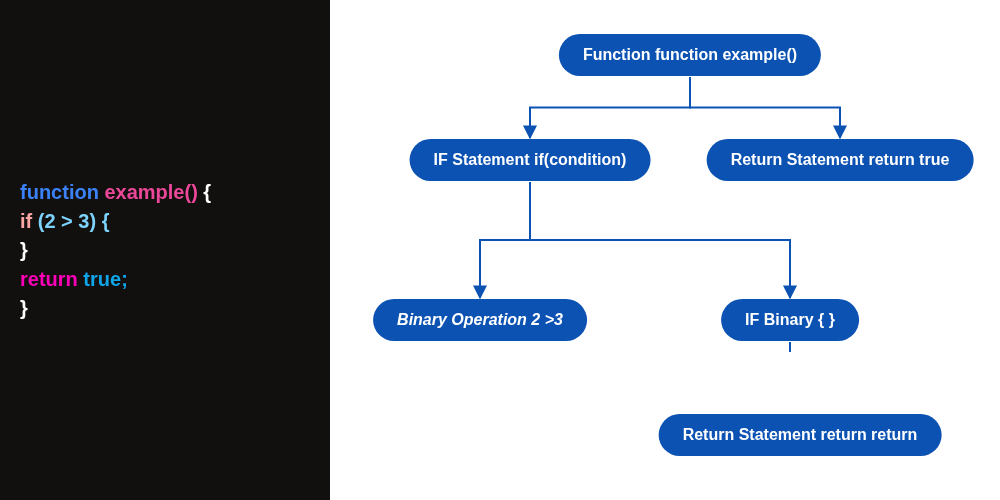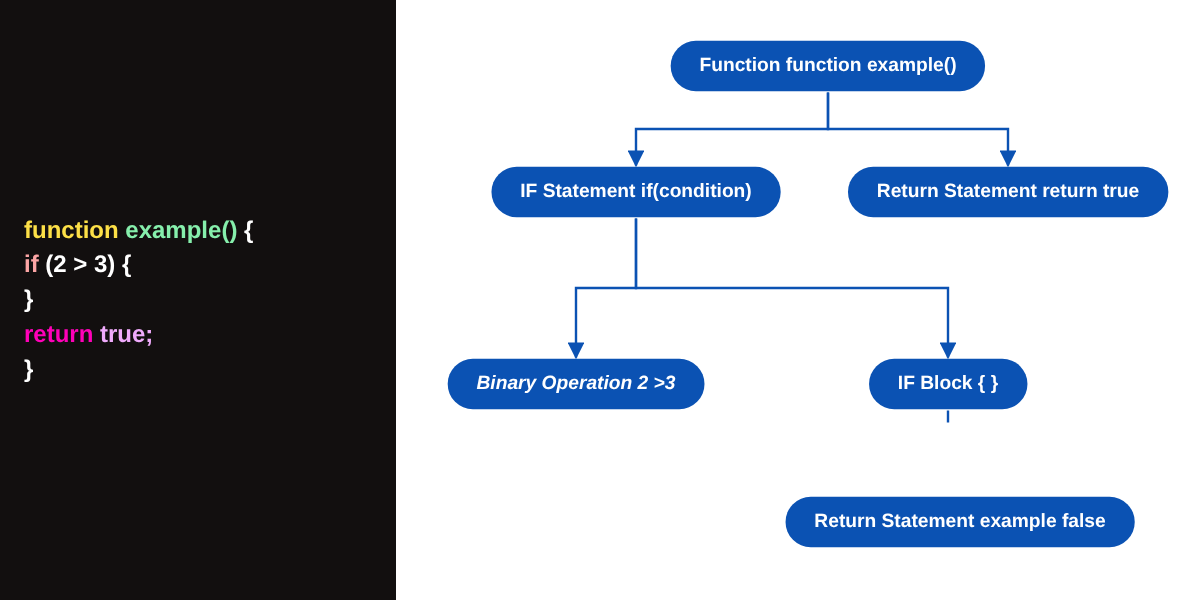--- a/index.html
+++ b/index.html
@@ -24,24 +24,24 @@
     transform: translate(-50%, -50%);
     font-family: "Segoe UI", Arial, sans-serif;
   }
   svg.edges { position: absolute; inset: 0; width: 100%; height: 100%; pointer-events: none; }
 </style>
 </head>
 <body>
 
 <div class="code-panel">
   <div class="code-block">
-      <div><span class="tok" style="color: #fde047;">function</span><span class="tok" style="color: rgb(255, 255, 255);"> </span><span class="tok" style="color: #86efac;">example()</span><span class="tok" style="color: rgb(255, 255, 255);"> {</span></div>
-      <div><span class="tok" style="color: #fca5a5;">if</span><span class="tok" style="color: #ffffff; margin-top: 30px;"> (2 &gt; 3) {</span></div>
+      <div><span class="tok" style="color: #3b82f6;">function</span><span class="tok" style="color: rgb(255, 255, 255);"> </span><span class="tok" style="color: #ec4899;">example()</span><span class="tok" style="color: rgb(255, 255, 255);"> {</span></div>
+      <div><span class="tok" style="color: #fca5a5;">if</span><span class="tok" style="color: #7dd3fc; margin-top: 30px;"> (2 &gt; 3) {</span></div>
       <div><span class="tok" style="color: rgb(255, 255, 255);">}</span></div>
-      <div><span class="tok" style="color: rgb(255, 0, 184);">return</span><span class="tok" style="color: #f0abfc;"> true;</span></div>
+      <div><span class="tok" style="color: rgb(255, 0, 184);">return</span><span class="tok" style="color: #0ea5e9;"> true;</span></div>
       <div><span class="tok" style="color: rgb(255, 255, 255);">}</span></div>
     </div>
 </div>
 
 <div class="diagram-panel">
   <svg class="edges">
     <defs>
       <marker id="arrow" viewBox="0 0 10 10" refX="9" refY="5" markerWidth="7" markerHeight="7" orient="auto-start-reverse">
         <path d="M 0 0 L 10 5 L 0 10 z" fill="#0b52b3"></path>
       </marker>
@@ -49,15 +49,15 @@
   <path d="M 360 77 L 360 107.5 L 200 107.5 L 200 138" fill="none" stroke="#0b52b3" stroke-width="2" marker-end="url(#arrow)"></path>
       <path d="M 360 77 L 360 107.5 L 510 107.5 L 510 138" fill="none" stroke="#0b52b3" stroke-width="2" marker-end="url(#arrow)"></path>
       <path d="M 200 182 L 200 240 L 150 240 L 150 298" fill="none" stroke="#0b52b3" stroke-width="2" marker-end="url(#arrow)"></path>
       <path d="M 200 182 L 200 240 L 460 240 L 460 298" fill="none" stroke="#0b52b3" stroke-width="2" marker-end="url(#arrow)"></path>
       <path d="M 460 342 L 460 377.5 L 470 377.5 L 470 413" fill="none" stroke="#0b52b3" stroke-width="2" marker-end="url(#arrow)"></path>
     </svg>
 <div class="node" style="left: 360px; top: 55px;">Function function example()</div>
     <div class="node" style="left: 510px; top: 160px;">Return Statement return true</div>
     <div class="node" style="left: 200px; top: 160px;">IF Statement if(condition)</div>
     <div class="node" style="left: 150px; top: 320px; font-style: italic;">Binary Operation 2 &gt;3</div>
-    <div class="node" style="left: 460px; top: 320px;">IF Block {   }</div>
-    <div class="node" style="left: 470px; top: 435px;">Return Statement example false</div>
+    <div class="node" style="left: 460px; top: 320px;">IF Binary {   }</div>
+    <div class="node" style="left: 470px; top: 435px;">Return Statement return return</div>
   </div>
 
 </body></html>

